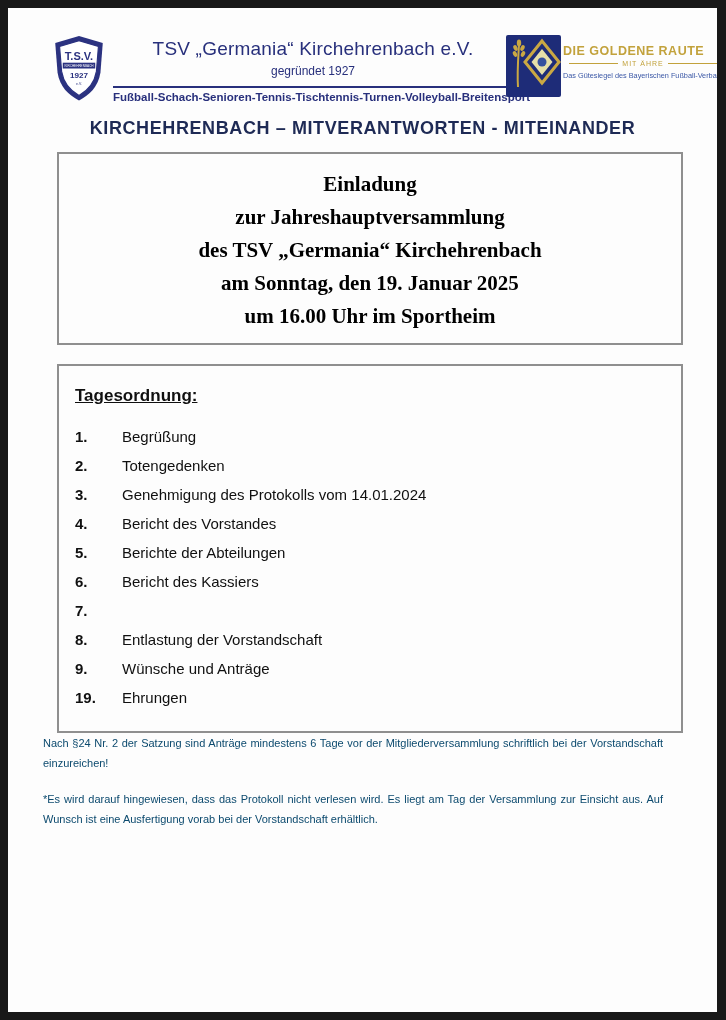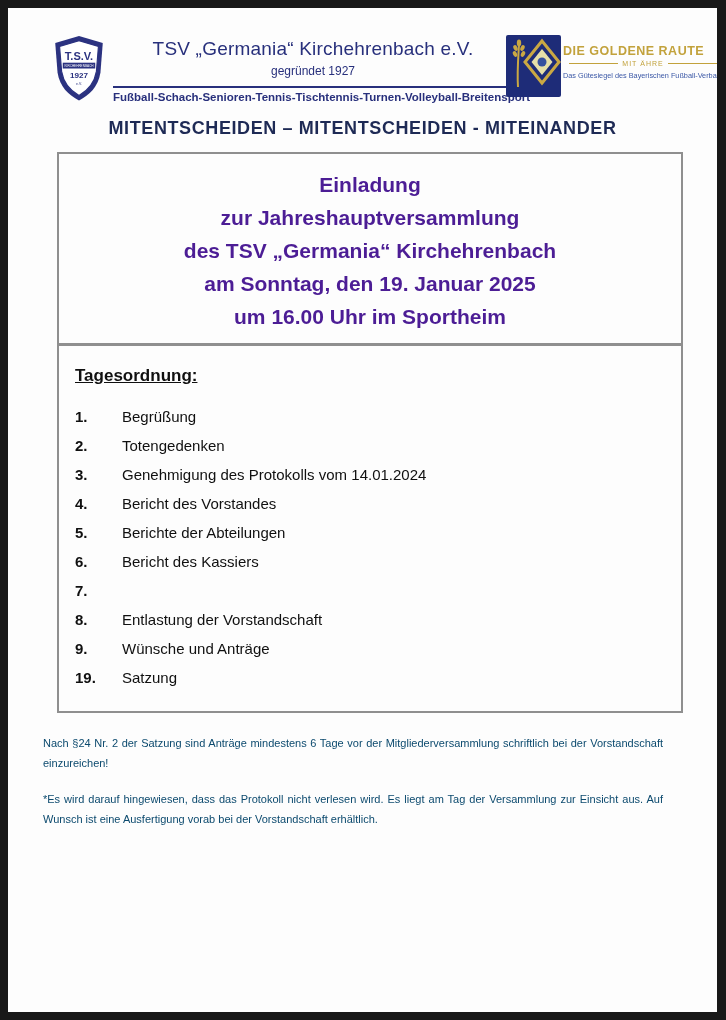--- a/index.html
+++ b/index.html
@@ -43,23 +43,23 @@
     letter-spacing: .6px; color: var(--motto-navy, #1e2a55);
   }
 
   
   .box {
     position: absolute; left: 49px; width: 626px;
     border: 2px solid var(--box-border, #8f8f8f);
     background: transparent;
   }
   .box-invite { top: 144px; padding: 14px 10px 10px; text-align: center; }
-  .invite-line { font-size: 21px; font-weight: bold; line-height: 33px; color: #4c1d95; }
+  .invite-line { font-size: 21px; font-weight: bold; line-height: 33px; color: #000000; font-family: Liberation Serif, serif; }
 
-  .box-agenda { top: 336px; height: 369px; padding: 18px 18px 0 16px; }
+  .box-agenda { top: 356px; height: 369px; padding: 18px 18px 0 16px; }
   .agenda-heading {
     font-size: 17px; font-weight: bold; text-decoration: underline;
     margin: 2px 0 16px; color: #101010;
   }
   .agenda-row { display: flex; line-height: 29px; font-size: 15px; color: #101010; }
   .agenda-row .num { width: 47px; font-weight: bold; flex: 0 0 auto; }
 
   
   .notes {
     position: absolute; left: 35px; top: 726px; width: 620px;
@@ -108,21 +108,21 @@
       <div class="rt-title">DIE GOLDENE RAUTE</div>
       <div class="rt-sub">
         <span class="dash"></span>
         <span>MIT ÄHRE</span>
         <span class="dash"></span>
       </div>
       <div class="rt-caption">Das Gütesiegel des Bayerischen Fußball-Verbandes</div>
     </div>
   </div>
 
-  <div class="motto">MITENTSCHEIDEN – MITENTSCHEIDEN - MITEINANDER</div>
+  <div class="motto">KIRCHEHRENBACH – MITVERANTWORTEN - MITEINANDER</div>
 
   <div class="box box-invite">
     <div class="invite-line">Einladung</div>
     <div class="invite-line">zur Jahreshauptversammlung</div>
     <div class="invite-line">des TSV „Germania“ Kirchehrenbach</div>
     <div class="invite-line">am Sonntag, den 19. Januar 2025</div>
     <div class="invite-line">um 16.00 Uhr im Sportheim</div>
   </div>
 
   <div class="box box-agenda">
@@ -158,21 +158,21 @@
     <div class="agenda-row">
       <span class="num">8.</span>
       <span class="txt">Entlastung der Vorstandschaft</span>
     </div>
     <div class="agenda-row">
       <span class="num">9.</span>
       <span class="txt">Wünsche und Anträge</span>
     </div>
     <div class="agenda-row">
       <span class="num">19.</span>
-      <span class="txt">Satzung</span>
+      <span class="txt">Ehrungen</span>
     </div>
   </div>
 
   <div class="notes">
     <p>Nach §24 Nr. 2 der Satzung sind Anträge mindestens 6 Tage vor der Mitgliederversammlung schriftlich bei der Vorstandschaft einzureichen!</p>
     <p>*Es wird darauf hingewiesen, dass das Protokoll nicht verlesen wird. Es liegt am Tag der Versammlung zur Einsicht aus. Auf Wunsch ist eine Ausfertigung vorab bei der Vorstandschaft erhältlich.</p>
   </div>
 
 </div>
 

